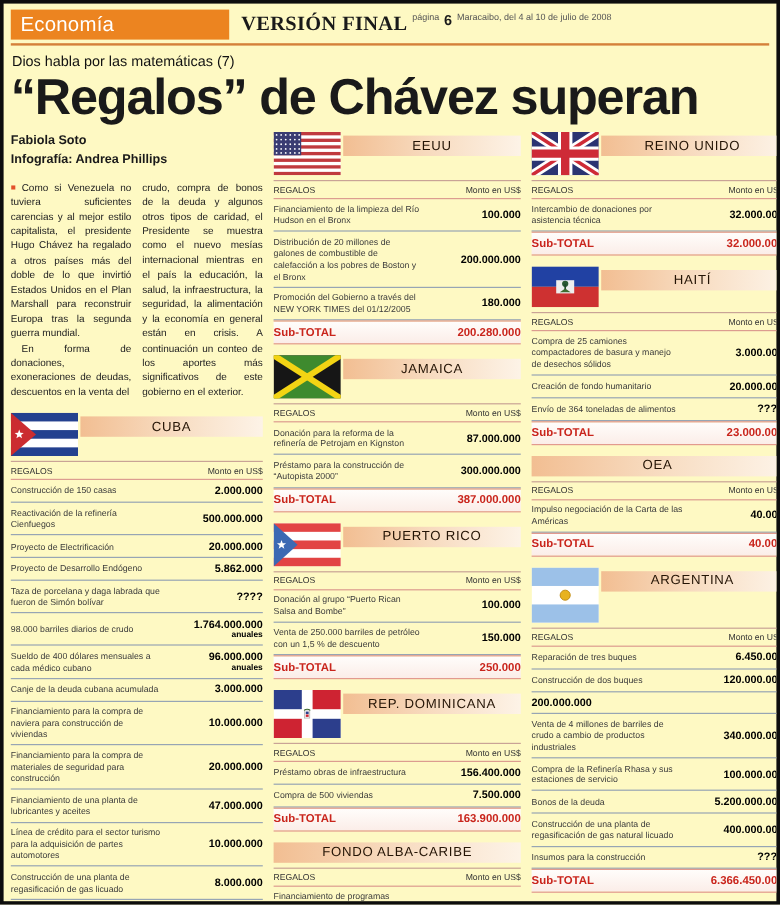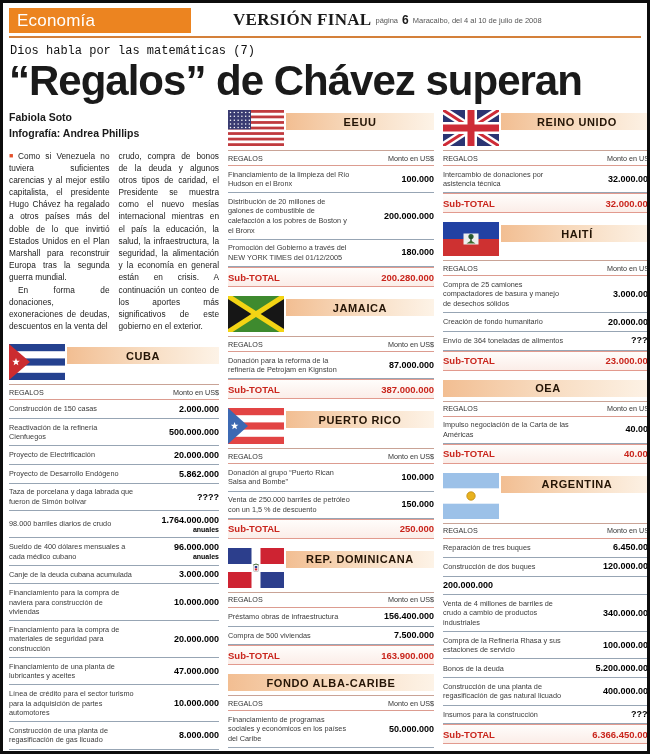--- a/index.html
+++ b/index.html
@@ -1,55 +1,55 @@
 <!DOCTYPE html>
 <html><head>
 <meta charset="utf-8">
 <style>
   * { margin:0; padding:0; box-sizing:border-box; }
   html,body { background:#e8e8e8; }
   .page {
-    width:650px; height:754px; margin:0 auto; background:#ffffff;
+    width:650px; height:754px; margin:0 auto; background:#fef9c3;
     border:3px solid #0d0d0d; overflow:hidden;
     font-family:"Liberation Sans", sans-serif; color:#1a1a1a;
     padding:5px 6px 0 6px; position:relative;
   }
   
   .topbar { display:flex; align-items:flex-end; gap:10px; }
   .eco-bar {
     background:#EC8420; color:#fff; width:182px; height:25px;
     font-size:17px; line-height:25px; padding-left:8px; letter-spacing:.2px;
   }
-  .masthead { display:flex; align-items:center; gap:4px; padding-bottom:3px;margin-left:32px; }
+  .masthead { display:flex; align-items:flex-start; gap:4px; padding-bottom:3px; }
   .vf { font-family:"Liberation Serif", serif; font-weight:bold; font-size:17px; letter-spacing:.3px; }
   .pg-word { font-size:7.5px; color:#555; }
   .pg-num { font-size:12px; font-weight:bold; }
   .dateline { font-size:7.5px; color:#555; }
   .top-rule { border-bottom:2px solid #D4803A; margin-top:3px; }
-  .kicker { font-size:12px; margin:6px 0 2px 1px; color:#111;font-family:Liberation Mono, monospace; }
+  .kicker { font-size:12px; margin:6px 0 2px 1px; color:#111; }
   .headline { font-size:42px; font-weight:bold; letter-spacing:-1px; line-height:1.0; margin:2px 0 8px 0; white-space:nowrap; }
   
   .cols { display:grid; grid-template-columns:210px 206px 210px; column-gap:9px; }
   .byline { font-size:10.5px; font-weight:bold; line-height:1.5; margin-bottom:8px; }
   .intro { display:grid; grid-template-columns:1fr 1fr; column-gap:9px; margin-bottom:12px; }
   .intro p { font-size:8.3px; line-height:1.47; text-align:justify; color:#222; }
   .intro p.p2 { text-indent:9px; }
   .bullet { color:#E3512B; font-size:7px; vertical-align:1px; margin-right:2px; }
   
   .section { margin-bottom:9px; }
   .sec-head { display:flex; align-items:flex-start; margin-bottom:4px; }
   .flag { flex:0 0 auto; line-height:0; margin-right:2px; }
   .flag svg { display:block; }
   .band {
     flex:1 1 auto; height:17px; margin-top:3px;
     background:linear-gradient(90deg,#F2BE92 0%,#F7D9BC 45%,#FDF3E7 100%);
     display:flex; align-items:center; justify-content:center;
   }
   .band.noflag { margin-top:0; }
-  .band-title { font-size:11px; font-weight:bold; letter-spacing:.6px; color:#241405; }
+  .band-title { font-size:11px; font-weight:normal; letter-spacing:.6px; color:#241405; }
   .table-head {
     display:flex; justify-content:space-between; 
     border-top:1px solid #C9A396; border-bottom:1px solid #DC9C90;
     padding:2.5px 0; font-size:7.2px; color:#333;
   }
   .row {
     display:flex; justify-content:space-between; align-items:center;
     border-bottom:1px solid #97A5B4; padding:3.5px 0;
   }
   .desc { font-size:7.3px; line-height:1.32; color:#3b3b3b; width:60%; }
@@ -264,20 +264,24 @@
               </div>
             </div>
             <div class="table-head">
               <span>REGALOS</span>
               <span>Monto en US$</span>
             </div>
             <div class="row">
               <span class="desc">Donación para la reforma de la refinería de Petrojam en Kignston</span>
               <span class="amt">87.000.000</span>
             </div>
+            <div class="row">
+              <span class="desc">Préstamo para la construcción de “Autopista 2000”</span>
+              <span class="amt">300.000.000</span>
+            </div>
             <div class="subtotal">
               <span class="st-label">Sub-TOTAL</span>
               <span class="st-amt">387.000.000</span>
             </div>
           </div>
           <div class="section">
             <div class="sec-head">
               <span class="flag">
                 <svg width="56" height="36" viewBox="0 0 56 36">
                   <rect width="56" height="36" fill="#fff"></rect>

